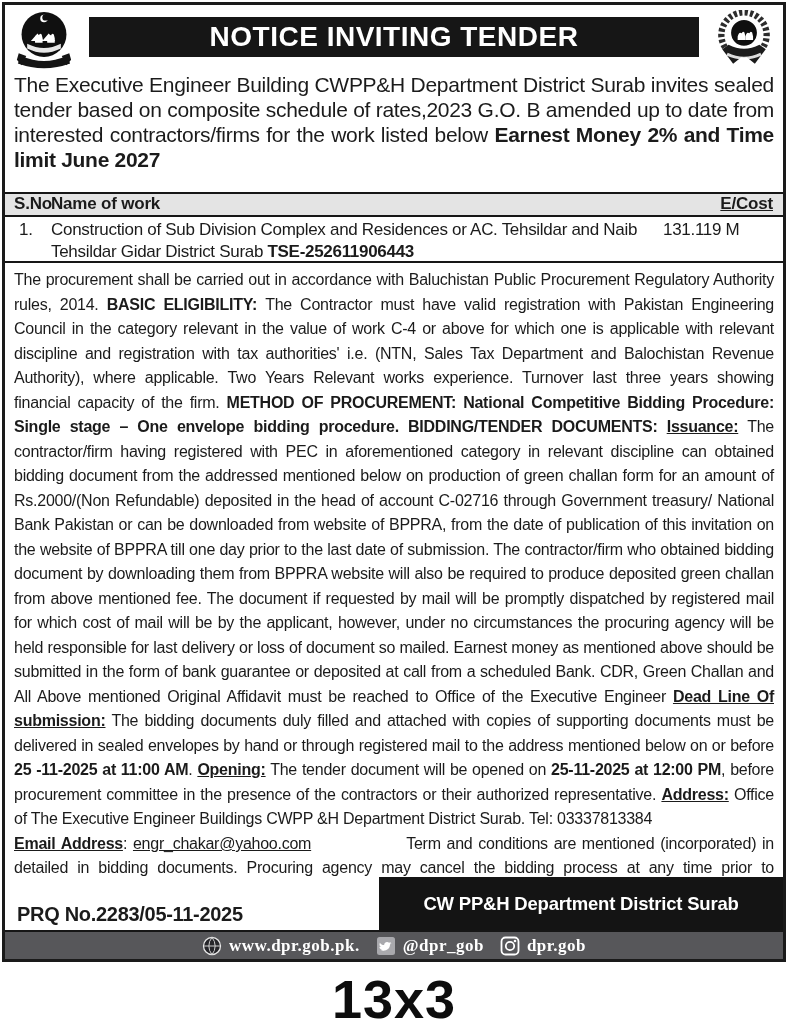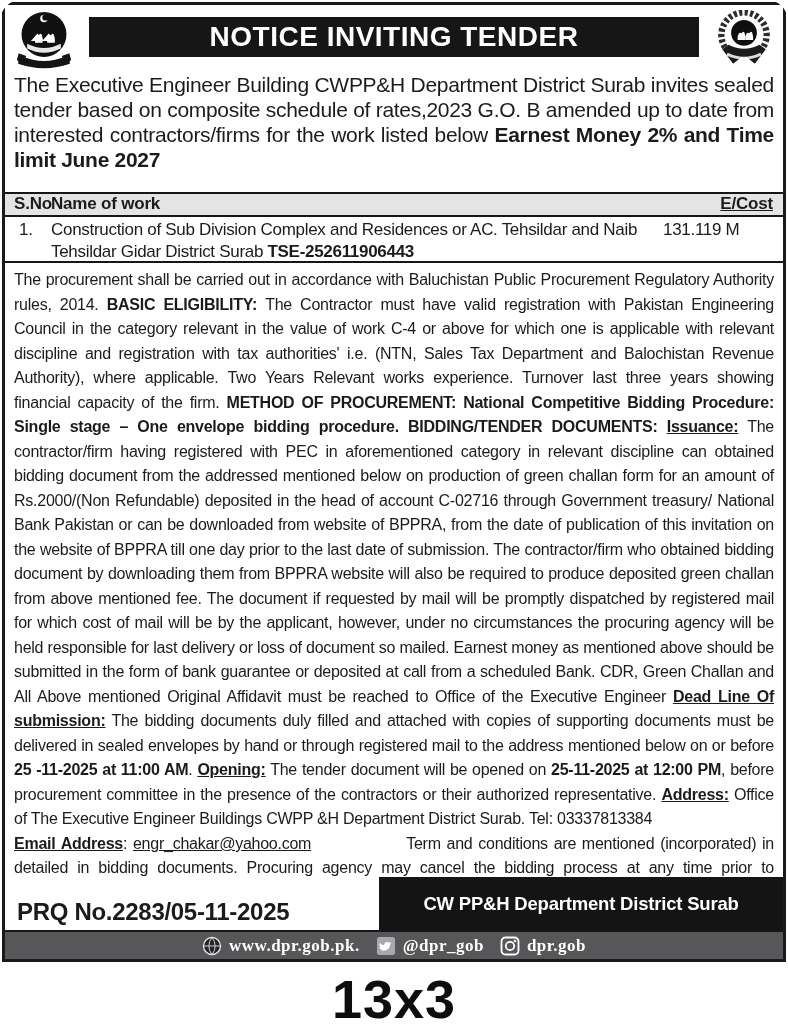--- a/index.html
+++ b/index.html
@@ -1,17 +1,17 @@
 <!DOCTYPE html>
 <html><head>
 <meta charset="utf-8">
 <style>
   * { margin:0; padding:0; box-sizing:border-box; }
   body { background:#ffffff; font-family:"Liberation Sans","DejaVu Sans",sans-serif; color:#1b1b1b; }
-  .page { width:788px; height:1024px; background:#fff; position:relative; overflow:hidden;border-radius:21px; }
+  .page { width:788px; height:1024px; background:#fff; position:relative; overflow:hidden; }
   .doc { position:absolute; left:2px; top:2px; width:784px; height:960px;
          border:3px solid #1a1a1a; background:#fff; display:flex; flex-direction:column; overflow:hidden; }
 
   
   .hdr { height:64px; display:flex; align-items:flex-start; padding:5px 8px 0; }
   .logo { width:62px; height:62px; flex:0 0 auto; display:flex; justify-content:center; }
   .titlebar { flex:1; margin:7px 14px 0; height:40px; background:#161616; color:#fff;
               display:flex; align-items:center; justify-content:center;
               font-weight:bold; font-size:28px; letter-spacing:.5px; }
 
@@ -34,21 +34,21 @@
 
   
   .bodytext { padding:5px 9px 0; font-size:16px; line-height:24.5px; letter-spacing:-0.25px;
               text-align:justify; height:648px; overflow:hidden; }
   .sb { font-weight:bold; }
   .su { text-decoration:underline; }
   .sgap { display:inline-block; width:95px; }
 
   
   .sign { height:54px; display:flex; align-items:flex-end; }
-  .prq { font-weight:bold; font-size:24px; padding:0 0 4px 12px; letter-spacing:-0.3px; }
+  .prq { font-weight:bold; font-size:20px; padding:0 0 4px 12px; letter-spacing:-0.3px; }
   .signbox { margin-left:auto; width:404px; height:53px; background:#141414; color:#fff;
              display:flex; flex-direction:column; align-items:center; justify-content:center;
              font-weight:bold; font-size:18.5px; line-height:24px; letter-spacing:-0.2px; }
 
   
   .fbar { margin-top:auto; height:30px; background:#57575a; border-top:2px solid #161616;
           display:flex; align-items:center; justify-content:center; gap:16px;
           color:#fff; font-family:"Liberation Serif","DejaVu Serif",serif;
           font-weight:bold; font-size:17px; letter-spacing:.5px; }
   .fitem { display:flex; align-items:center; gap:7px; }

